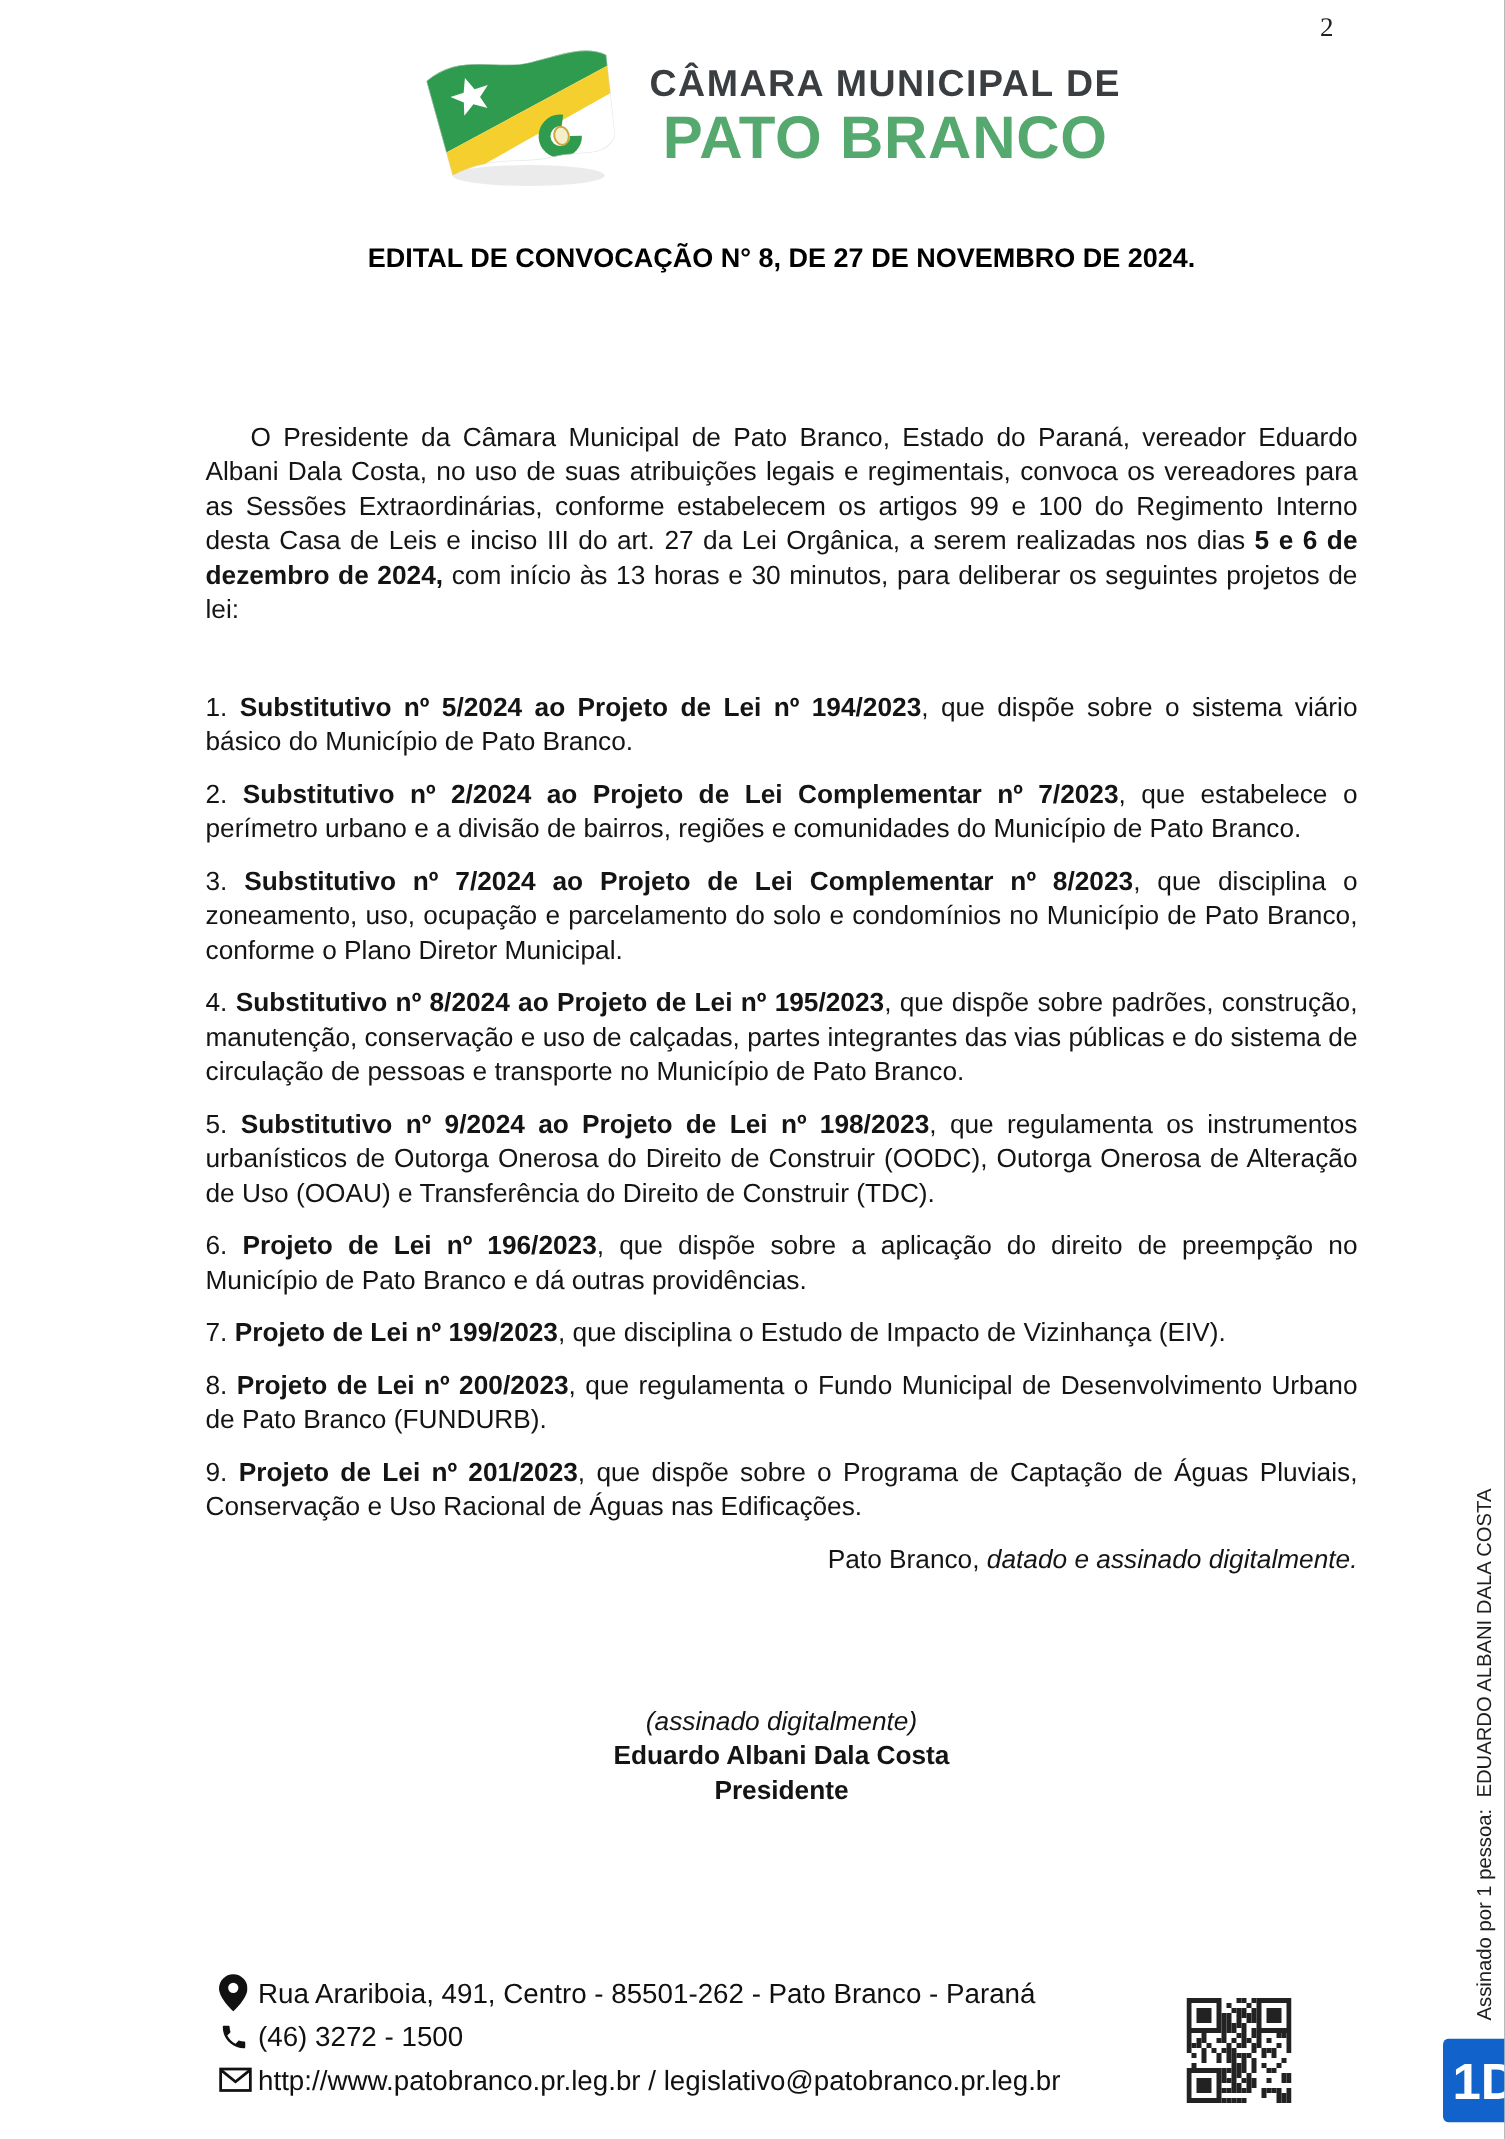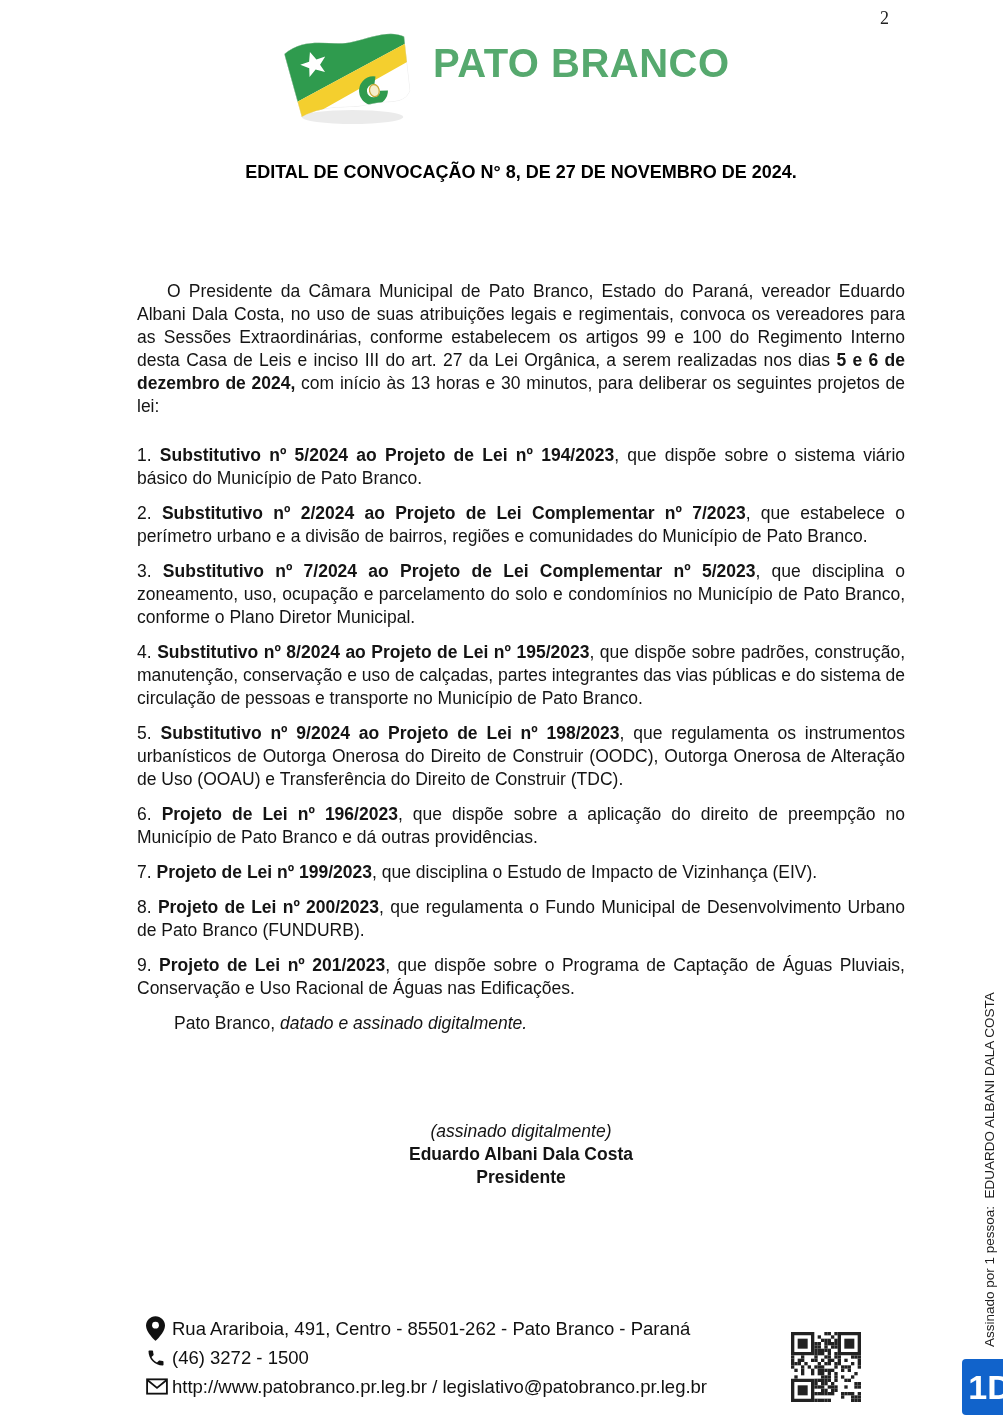--- a/index.html
+++ b/index.html
@@ -34,23 +34,23 @@
   
   .doc-title {
     position:absolute; left:137px; top:162px; width:768px;
     text-align:center; font-size:18px; font-weight:bold; color:#000;
   }
   
   .doc-body {
     position:absolute; left:137px; top:280px; width:768px;
     font-size:17.5px; line-height:23px; text-align:justify; color:#141414;
   }
-  .doc-body p.intro  { text-indent:30px; margin-bottom:26px; }
+  .doc-body p.intro  { text-indent:30px; margin-bottom:42px; }
   .doc-body p.item   { margin-bottom:12px; }
-  .doc-body p.closing{ margin-top:10px; text-indent:37px; text-align:left; }
+  .doc-body p.closing{ margin-top:10px; text-indent:37px; text-align:right; }
   .signature { margin-top:85px; text-align:center; line-height:23px; }
   .sig-note { font-style:italic; }
   .sig-name, .sig-role { font-weight:bold;text-align:center; }
   em { font-style:italic; }
   b  { font-weight:bold; }
   
   .footer-contact {
     position:absolute; left:146px; top:1314px;
     font-size:18.5px; color:#101010;
   }
@@ -92,32 +92,33 @@
           </g>
           <g transform="translate(116,74) rotate(-14)">
             <circle cx="0" cy="0" r="12" fill="none" stroke="#2f9b4e" stroke-width="9" stroke-dasharray="58 18" stroke-dashoffset="66" transform="rotate(-35)"></circle>
             <ellipse cx="1" cy="0" rx="5.5" ry="7" fill="#f6eecb" stroke="#caa93a" stroke-width="1.5"></ellipse>
           </g>
           <path d="M14,32 C40,10 68,24 92,18 C114,13 134,4 151,12 L158,74 C150,92 132,84 110,90 C88,96 64,88 34,104 Z" fill="none" stroke="#d8d8d8" stroke-width="1" opacity="0.6"></path>
         </g>
       </svg>
     </div>
     <div class="logo-text">
+      <div class="org-line1">CÂMARA MUNICIPAL DE</div>
       <div class="org-line2">PATO BRANCO</div>
     </div>
   </div>
 
   <div class="doc-title">EDITAL DE CONVOCAÇÃO N° 8, DE 27 DE NOVEMBRO DE 2024.</div>
 
   <div class="doc-body">
     <p class="intro"><span>O Presidente da Câmara Municipal de Pato Branco, Estado do Paraná, vereador Eduardo Albani Dala Costa, no uso de suas atribuições legais e regimentais, convoca os vereadores para as Sessões Extraordinárias, conforme estabelecem os artigos 99 e 100 do Regimento Interno desta Casa de Leis e inciso III do art. 27 da Lei Orgânica, a serem realizadas nos dias </span><b>5 e 6 de dezembro de 2024,</b><span> com início às 13 horas e 30 minutos, para deliberar os seguintes projetos de lei:</span></p>
 
     <p class="item"><span>1. </span><b>Substitutivo nº 5/2024 ao Projeto de Lei nº 194/2023</b><span>, que dispõe sobre o sistema viário básico do Município de Pato Branco.</span></p>
     <p class="item"><span>2. </span><b>Substitutivo nº 2/2024 ao Projeto de Lei Complementar nº 7/2023</b><span>, que estabelece o perímetro urbano e a divisão de bairros, regiões e comunidades do Município de Pato Branco.</span></p>
-    <p class="item"><span>3. </span><b>Substitutivo nº 7/2024 ao Projeto de Lei Complementar nº 5/2023</b><span>, que disciplina o zoneamento, uso, ocupação e parcelamento do solo e condomínios no Município de Pato Branco, conforme o Plano Diretor Municipal.</span></p>
+    <p class="item"><span>3. </span><b>Substitutivo nº 7/2024 ao Projeto de Lei Complementar nº 8/2023</b><span>, que disciplina o zoneamento, uso, ocupação e parcelamento do solo e condomínios no Município de Pato Branco, conforme o Plano Diretor Municipal.</span></p>
     <p class="item"><span>4. </span><b>Substitutivo nº 8/2024 ao Projeto de Lei nº 195/2023</b><span>, que dispõe sobre padrões, construção, manutenção, conservação e uso de calçadas, partes integrantes das vias públicas e do sistema de circulação de pessoas e transporte no Município de Pato Branco.</span></p>
     <p class="item"><span>5. </span><b>Substitutivo nº 9/2024 ao Projeto de Lei nº 198/2023</b><span>, que regulamenta os instrumentos urbanísticos de Outorga Onerosa do Direito de Construir (OODC), Outorga Onerosa de Alteração de Uso (OOAU) e Transferência do Direito de Construir (TDC).</span></p>
     <p class="item"><span>6. </span><b>Projeto de Lei nº 196/2023</b><span>, que dispõe sobre a aplicação do direito de preempção no Município de Pato Branco e dá outras providências.</span></p>
     <p class="item"><span>7. </span><b>Projeto de Lei nº 199/2023</b><span>, que disciplina o Estudo de Impacto de Vizinhança (EIV).</span></p>
     <p class="item"><span>8. </span><b>Projeto de Lei nº 200/2023</b><span>, que regulamenta o Fundo Municipal de Desenvolvimento Urbano de Pato Branco (FUNDURB).</span></p>
     <p class="item"><span>9. </span><b>Projeto de Lei nº 201/2023</b><span>, que dispõe sobre o Programa de Captação de Águas Pluviais, Conservação e Uso Racional de Águas nas Edificações.</span></p>
 
     <p class="closing"><span>Pato Branco, </span><em>datado e assinado digitalmente.</em></p>
 
     <div class="signature">

